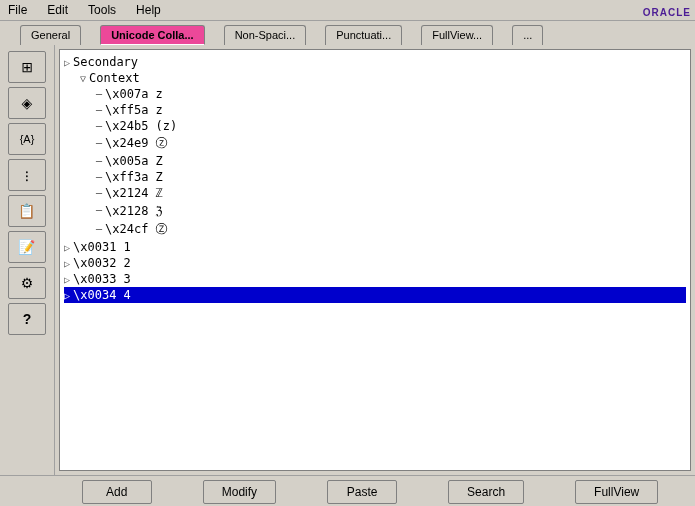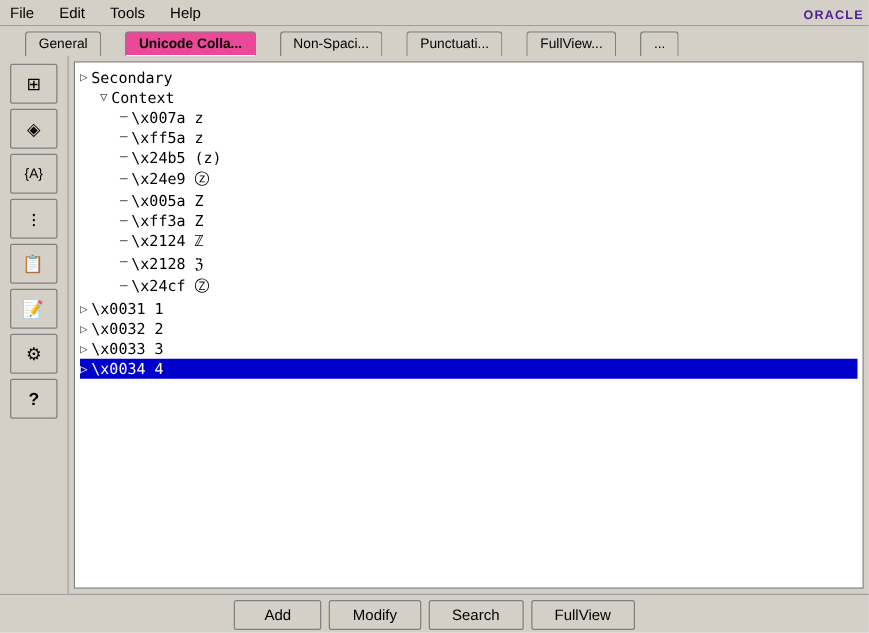--- a/index.html
+++ b/index.html
@@ -148,20 +148,21 @@
     }
     .action-btn {
       padding: 4px 18px;
       background: #d4d0c8;
       border: 1px solid #808080;
       border-radius: 2px;
       cursor: pointer;
       font-size: 12px;
       min-width: 70px;
       text-align: center;
+      margin-left: 45px;
     }
   </style>
 </head>
 <body>
 
 <div class="menubar">
   <div class="menubar-left">
     <span class="menu-item">File</span>
     <span class="menu-item">Edit</span>
     <span class="menu-item">Tools</span>
@@ -299,15 +300,16 @@
       <span class="tree-icon">▷</span>
       <span>\x0034  4</span>
     </div>
 
   </div>
 </div>
 
 <div class="bottom-bar">
   <button class="action-btn">Add</button>
   <button class="action-btn">Modify</button>
+  <button class="action-btn">Paste</button>
   <button class="action-btn">Search</button>
   <button class="action-btn">FullView</button>
 </div>
 
 </body></html>

